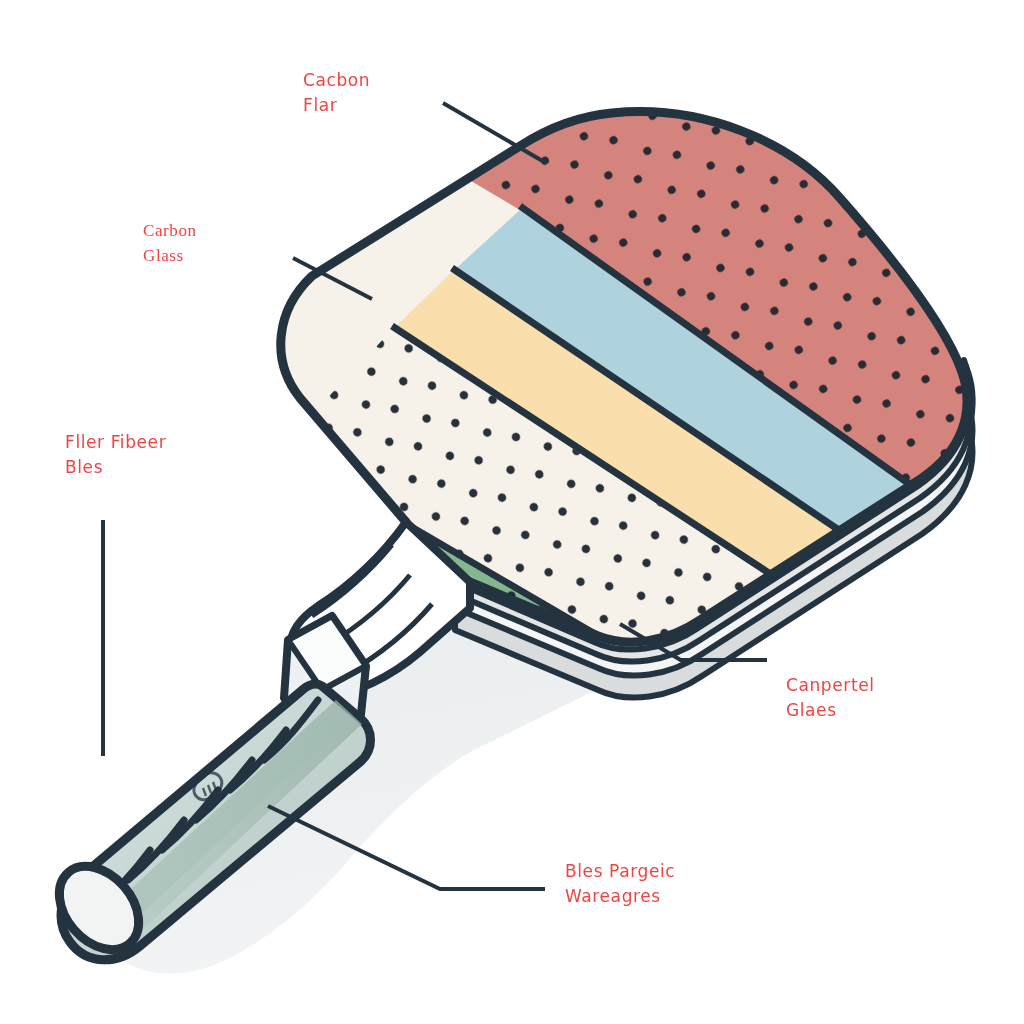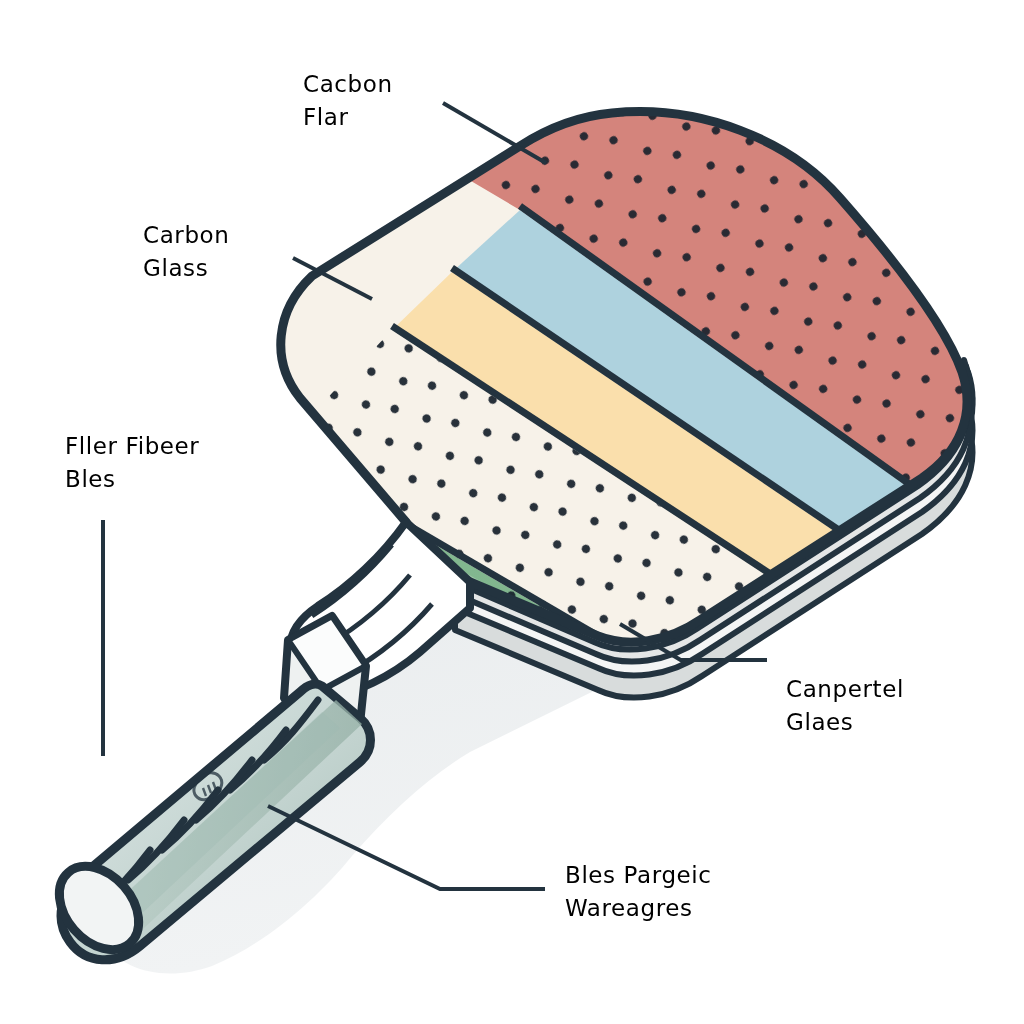--- a/index.html
+++ b/index.html
@@ -25,30 +25,30 @@
     position: absolute;
     left: 0;
     top: 0;
     width: 1024px;
     height: 1024px;
     display: block;
   }
   .lbl {
     position: absolute;
     font-family: "DejaVu Sans", "Liberation Sans", sans-serif;
-    font-size: 23px;
+    font-size: 17px;
     font-weight: 400;
     letter-spacing: 0.6px;
-    color: #000000;
+    color: #ef4444;
     line-height: 1.45;
     white-space: pre;
     user-select: none;
   }
   #label-carbon-glaes { left: 303px; top: 68px; }
-  #label-carbon-glass { left: 143px; top: 219px; }
+  #label-carbon-glass { left: 143px; top: 219px; font-family: Liberation Serif, serif; }
   #label-filler       { left: 65px;  top: 430px; }
   #label-composite    { left: 786px; top: 641px; margin-top: 32px; }
   #label-water        { left: 565px; top: 859px; }
 </style>
 </head>
 <body>
 
 <div id="stage">
 
   <svg id="diagram" viewBox="0 0 1024 1024">

